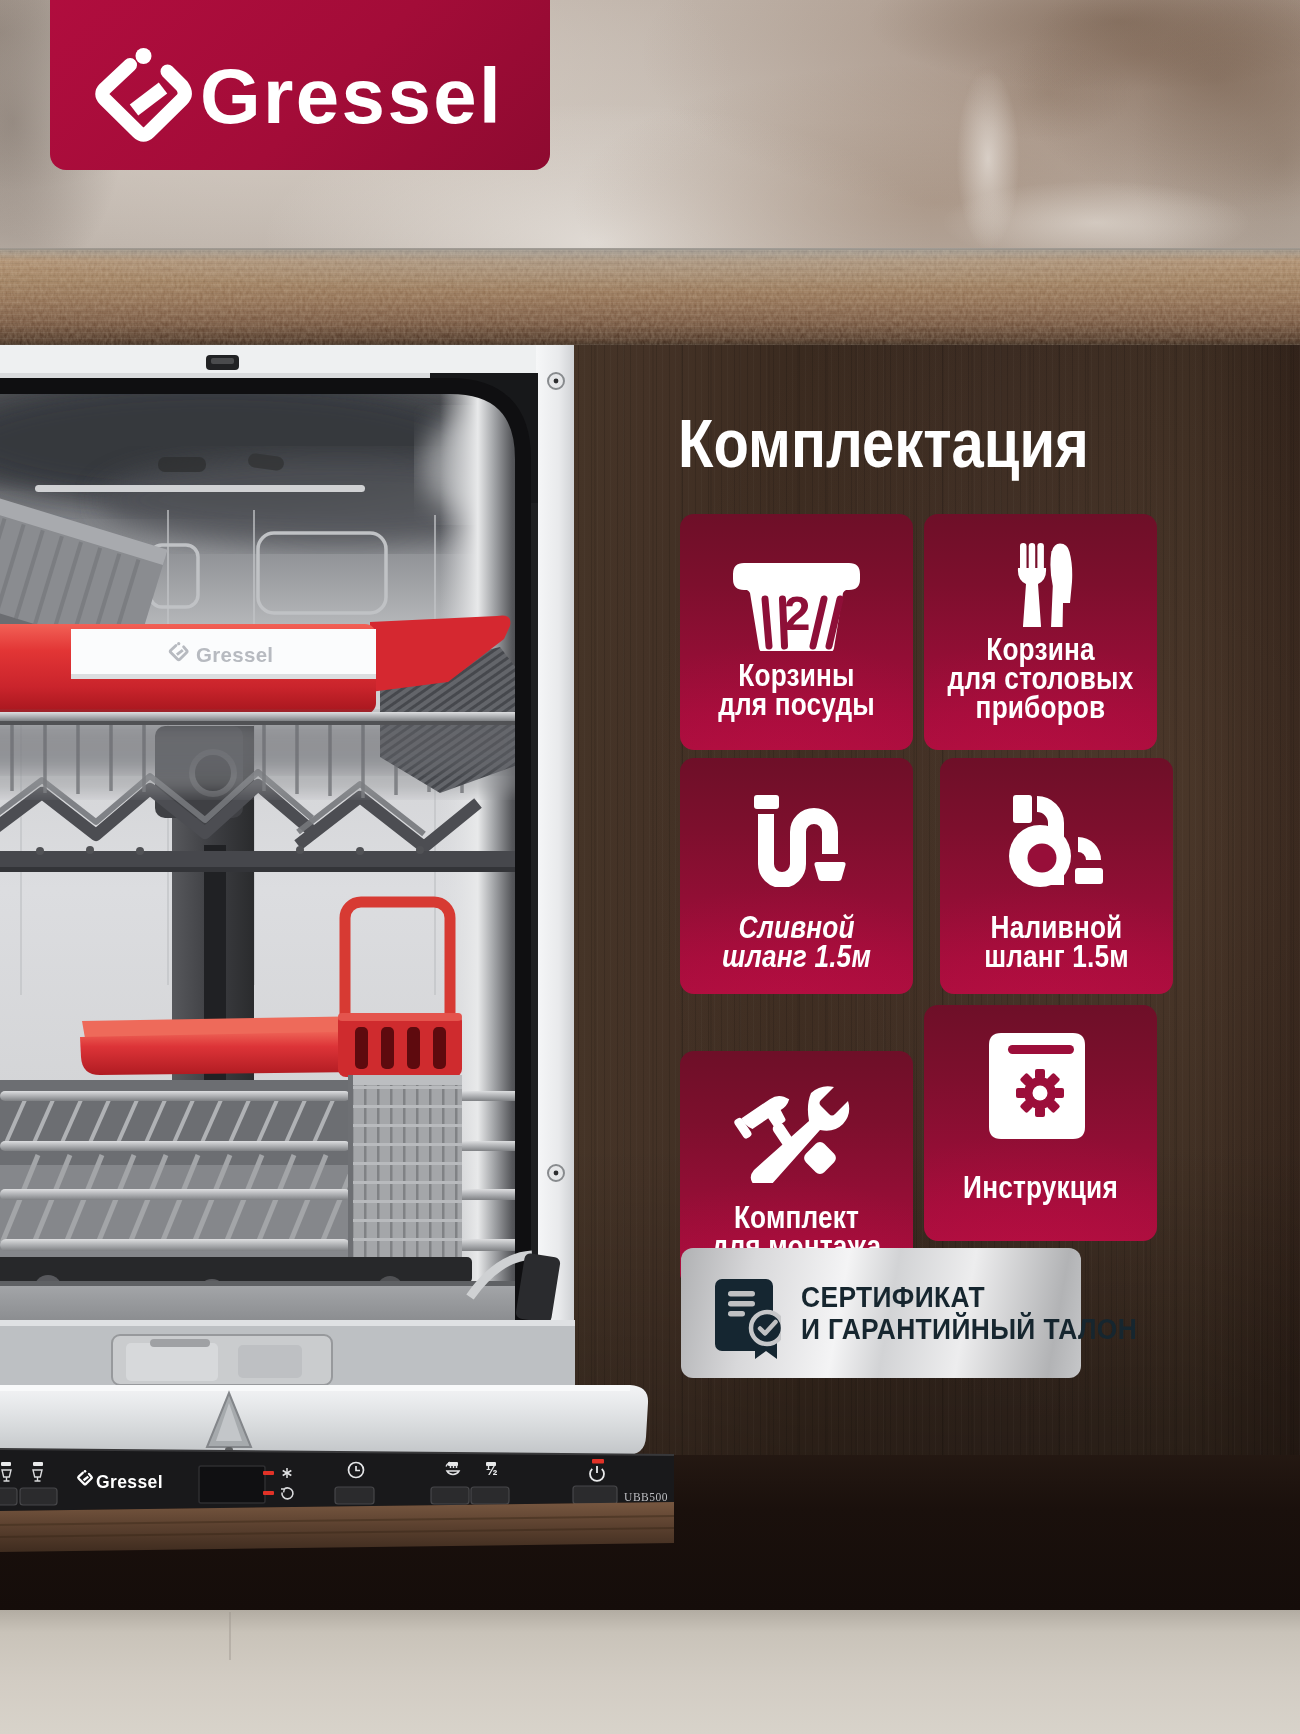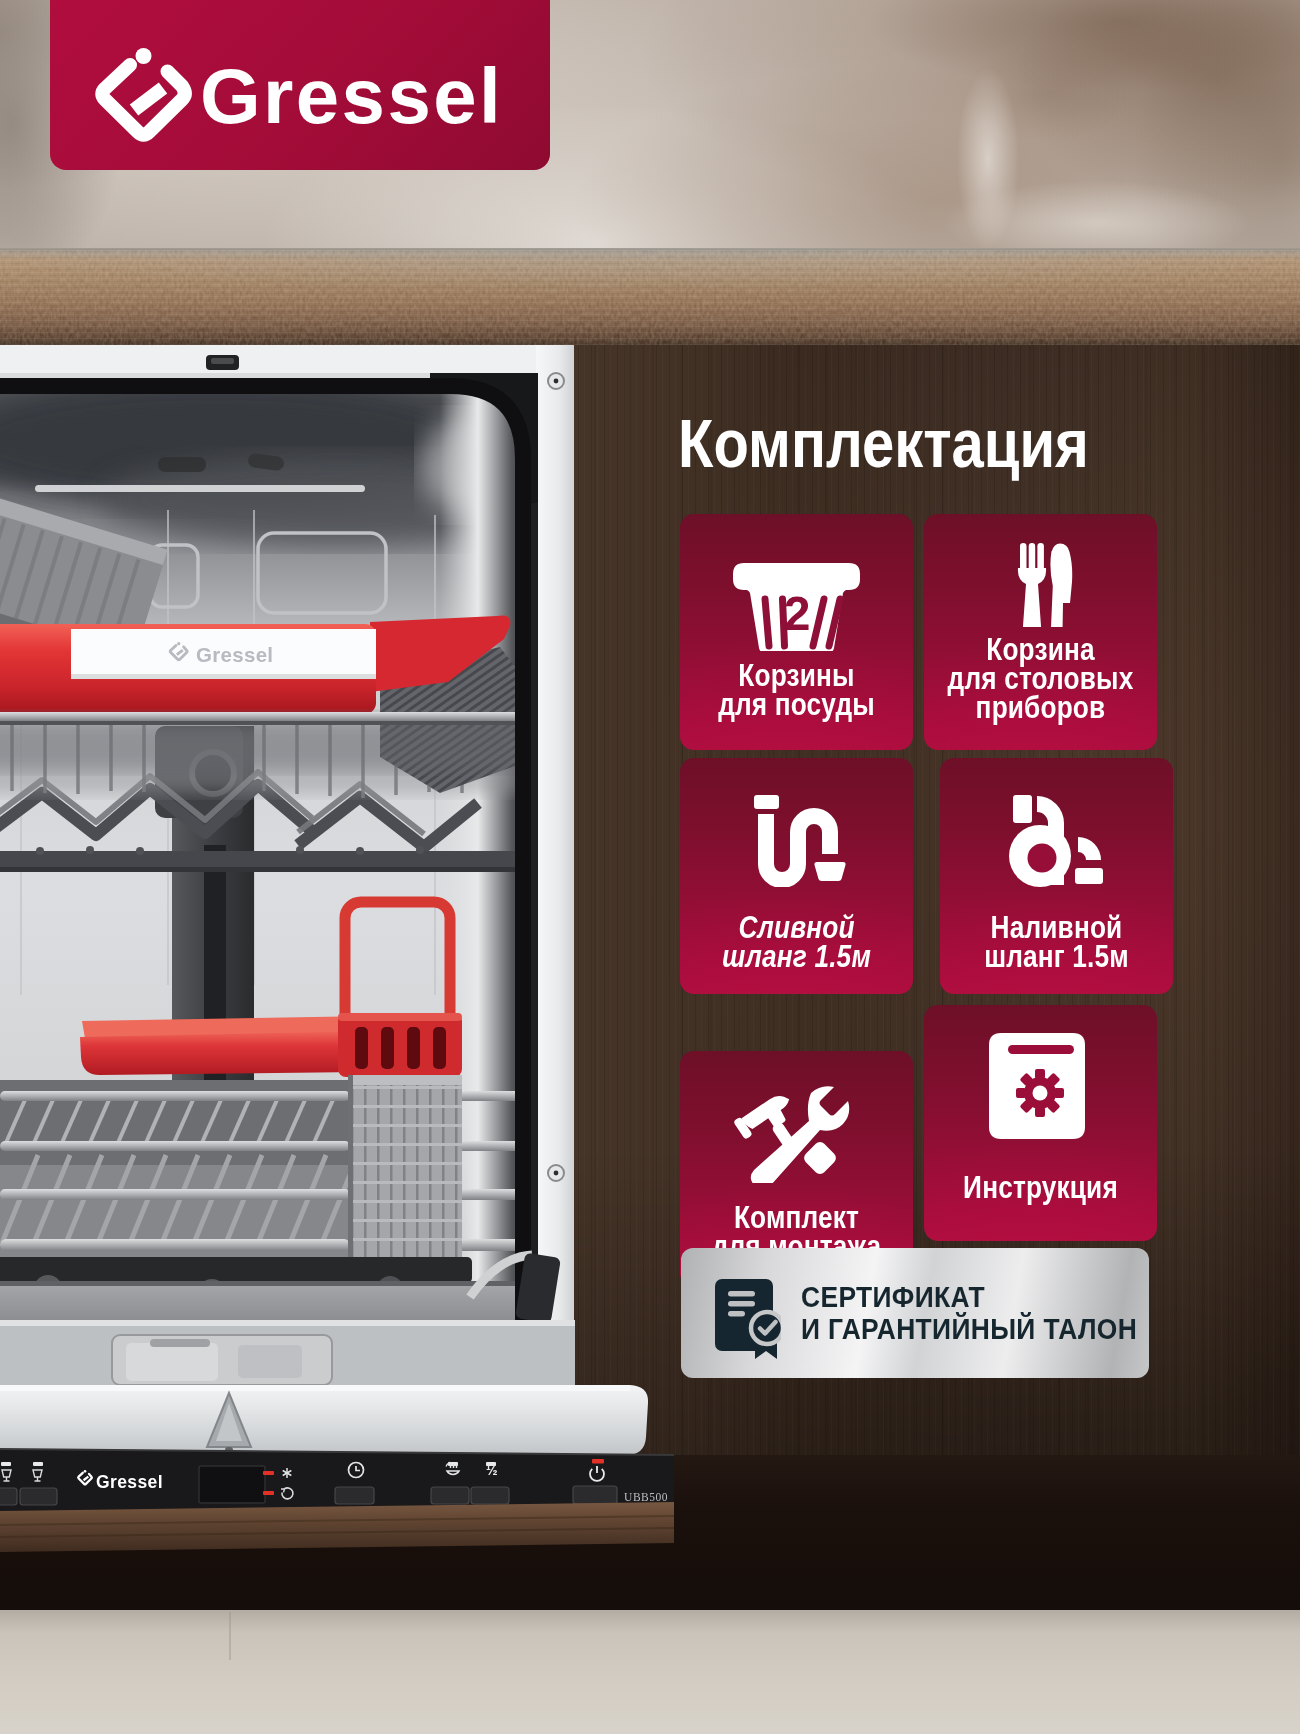--- a/index.html
+++ b/index.html
@@ -190,21 +190,21 @@
           </g>
           <circle r="7.5" fill="#ffffff"></circle>
         </g>
       </g>
     </svg>
 
     <div class="tx" style="top:168px;">Инструкция</div>
   </div>
 </div>
 
-<div class="abs" id="silverbar" style="left:681px;top:1248px;width:468px;height:130px;border-radius:12px;
+<div class="abs" id="silverbar" style="left:681px;top:1248px;width:400px;height:130px;border-radius:12px;
   background:linear-gradient(100deg,#b0b1b3 0%,#d8d8da 18%,#f4f4f5 40%,#d2d3d5 52%,#ededee 70%,#b2b3b5 92%,#c6c7c9 100%);">
 
   <svg class="abs" style="left:34px;top:31px;" width="66" height="84" viewBox="0 0 66 84">
     <g fill="#152631">
       <rect x="0" y="0" width="58" height="72" rx="7"></rect>
       <g fill="#bfc0c2">
         <rect x="13" y="12" width="27" height="5.5" rx="2.7"></rect>
         <rect x="13" y="22" width="27" height="5.5" rx="2.7"></rect>
         <rect x="13" y="32" width="17" height="5.5" rx="2.7"></rect>
       </g>

